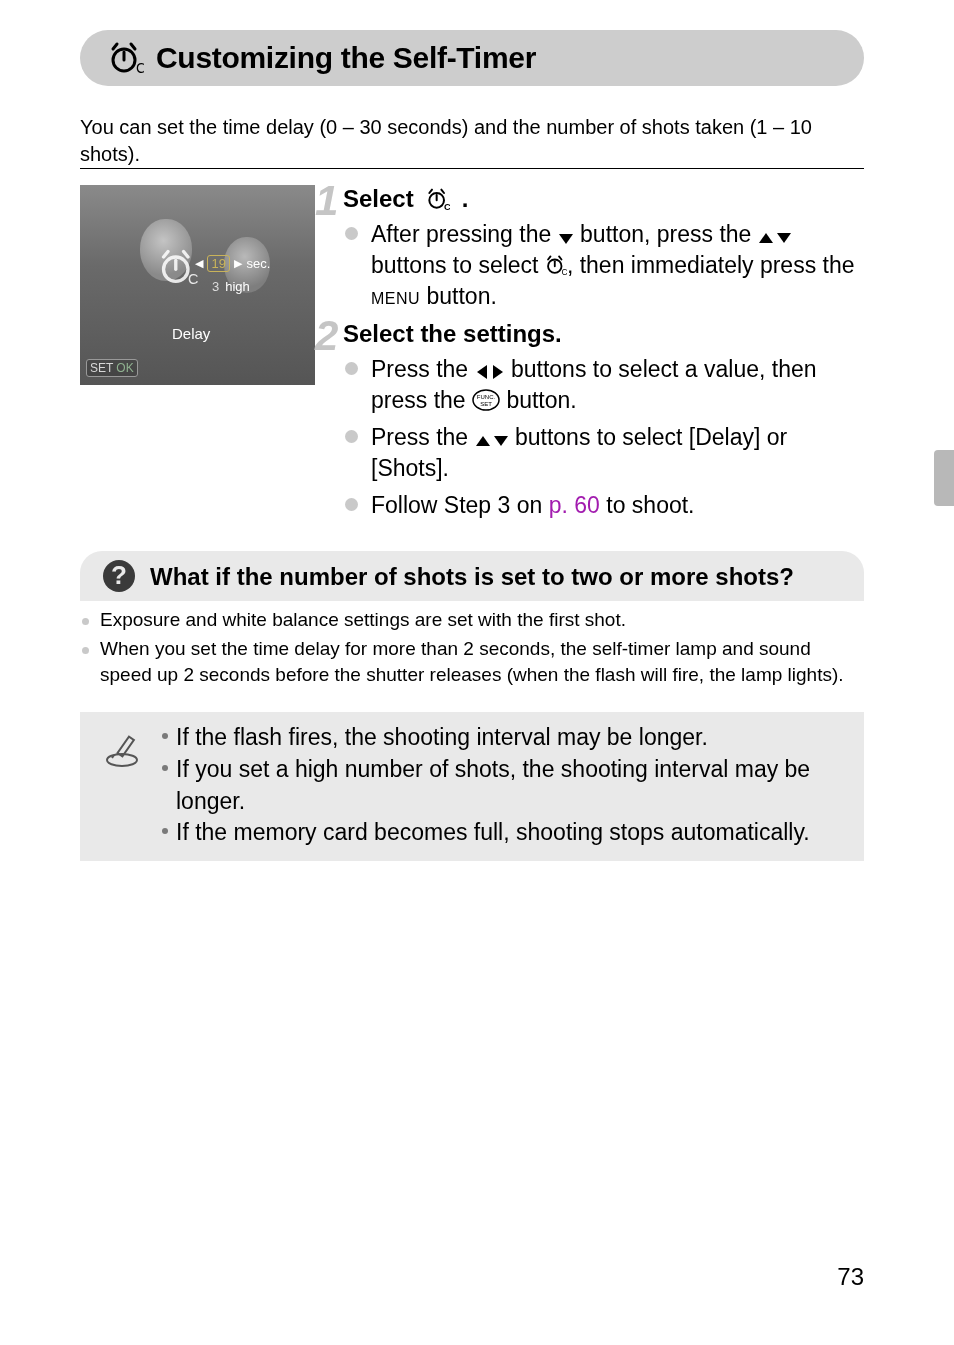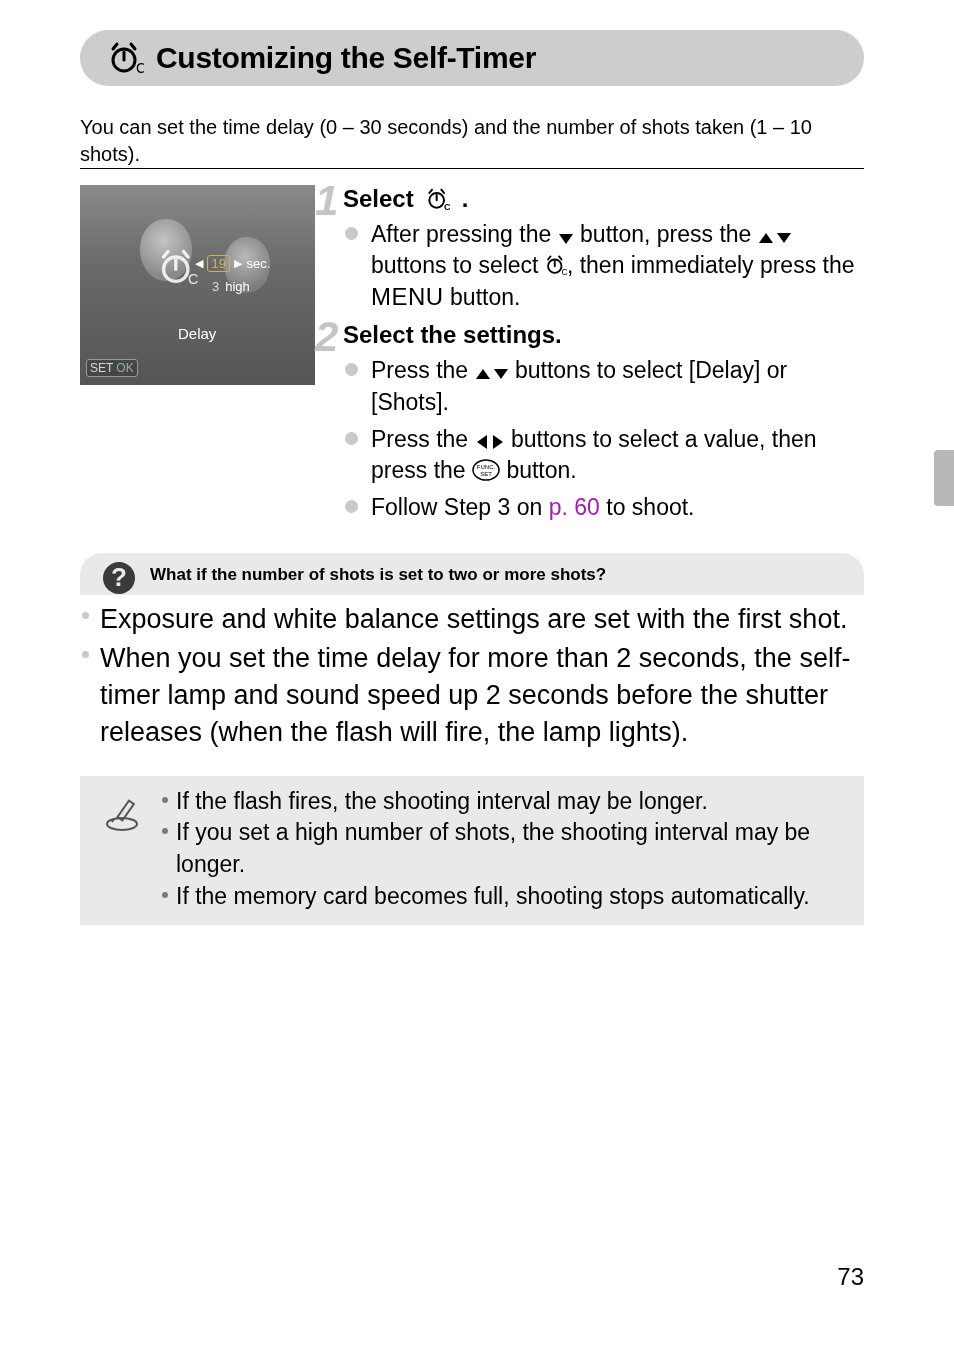--- a/index.html
+++ b/index.html
@@ -58,21 +58,21 @@
       color:#fff; font-size:13px;
     }
     .ss-sec-box .chev { color:#fff; font-size:11px;}
     .ss-sec-val { display:inline-block; border:1px solid #c9b35a; border-radius:3px; padding:0 3px; color:#c9b35a;}
     .ss-shots {
       position:absolute; left:132px; top:94px; color:#fff; font-size:13px;
       display:flex; gap:6px; align-items:center;
     }
     .ss-shots-val { color:#dcdcdc; }
     .ss-delay {
-      position:absolute; left:98px; top:140px; color:#fff; font-size:15px;
+      position:absolute; left:92px; top:140px; color:#fff; font-size:15px;
     }
     .ss-setok {
       position:absolute; left:6px; bottom:8px;
       border:1px solid #999; border-radius:3px;
       color:#d7d7d7; font-size:12px; padding:1px 3px;
       display:flex; gap:3px; align-items:center;
       background:rgba(0,0,0,.2);
     }
     .ss-icon {
       position:absolute; left:78px; top:62px; opacity:.85;
@@ -97,37 +97,37 @@
     .bullets li {
       position:relative; font-size:23px; line-height:1.35;
       margin-bottom:6px;
     }
     .bullets li::before {
       content:""; position:absolute; left:-26px; top:8px;
       width:13px; height:13px; border-radius:50%;
       background:#c9c9c9;
     }
     .inline-icon { display:inline-block; vertical-align:-3px; }
-    .menu-word { font-family: Arial, sans-serif; font-weight:400; letter-spacing:0.5px; font-size:24px; }
+    .menu-word { font-family: Arial, sans-serif; font-weight:400; letter-spacing:0.5px; font-size:16px; }
     .link { color:#a21caf; }
     .info-box {
       background:#e9e9e9;
       border-top-left-radius:22px;
       border-top-right-radius:22px;
       padding:12px 22px 10px 70px;
       position:relative;
       margin-bottom:6px;
     }
     .info-box .q-icon {
       position:absolute; left:22px; top:8px;
     }
-    .info-title { font-weight:700; font-size:17px; }
+    .info-title { font-weight:700; font-size:24px; }
     .info-list { list-style:none; padding-left:20px; margin-bottom:24px;}
     .info-list li {
-      position:relative; font-size:27px; line-height:1.38;
+      position:relative; font-size:19px; line-height:1.38;
       margin-bottom:2px;
     }
     .info-list li::before {
       content:""; position:absolute; left:-18px; top:11px;
       width:7px; height:7px; border-radius:50%; background:#c9c9c9;
     }
     .note-box {
       background:#e9e9e9;
       padding:10px 20px 12px 84px;
       position:relative;
@@ -233,39 +233,39 @@
         </li>
       </ul>
     </div>
 
     <div class="step">
       <div class="step-num">2</div>
       <div class="step-title">Select the settings.</div>
       <ul class="bullets">
         <li>
           <span>Press the </span>
-          <svg class="inline-icon" width="34" height="14">
-            <path d="M1 12 L15 12 L8 2 Z" fill="#000"></path>
-            <path d="M19 2 L33 2 L26 12 Z" fill="#000"></path>
-          </svg>
-          <span> buttons to select [Delay] or [Shots].</span>
-        </li>
-        <li>
-          <span>Press the </span>
           <svg class="inline-icon" width="30" height="16">
             <path d="M12 1 L12 15 L2 8 Z" fill="#000"></path>
             <path d="M18 1 L18 15 L28 8 Z" fill="#000"></path>
           </svg>
           <span> buttons to select a value, then press the </span>
           <svg class="inline-icon" width="28" height="22" viewBox="0 0 28 22">
             <ellipse cx="14" cy="11" rx="13" ry="10" fill="none" stroke="#000" stroke-width="1.5"></ellipse>
             <text x="14" y="10" font-size="6" text-anchor="middle" font-family="Arial">FUNC.</text>
             <text x="14" y="17" font-size="6" text-anchor="middle" font-family="Arial">SET</text>
           </svg>
           <span> button.</span>
+        </li>
+        <li>
+          <span>Press the </span>
+          <svg class="inline-icon" width="34" height="14">
+            <path d="M1 12 L15 12 L8 2 Z" fill="#000"></path>
+            <path d="M19 2 L33 2 L26 12 Z" fill="#000"></path>
+          </svg>
+          <span> buttons to select [Delay] or [Shots].</span>
         </li>
         <li>
           <span>Follow Step 3 on </span><span class="link">p. 60</span><span> to shoot.</span>
         </li>
       </ul>
     </div>
   </div>
 </div>
 
 <div class="info-box">

